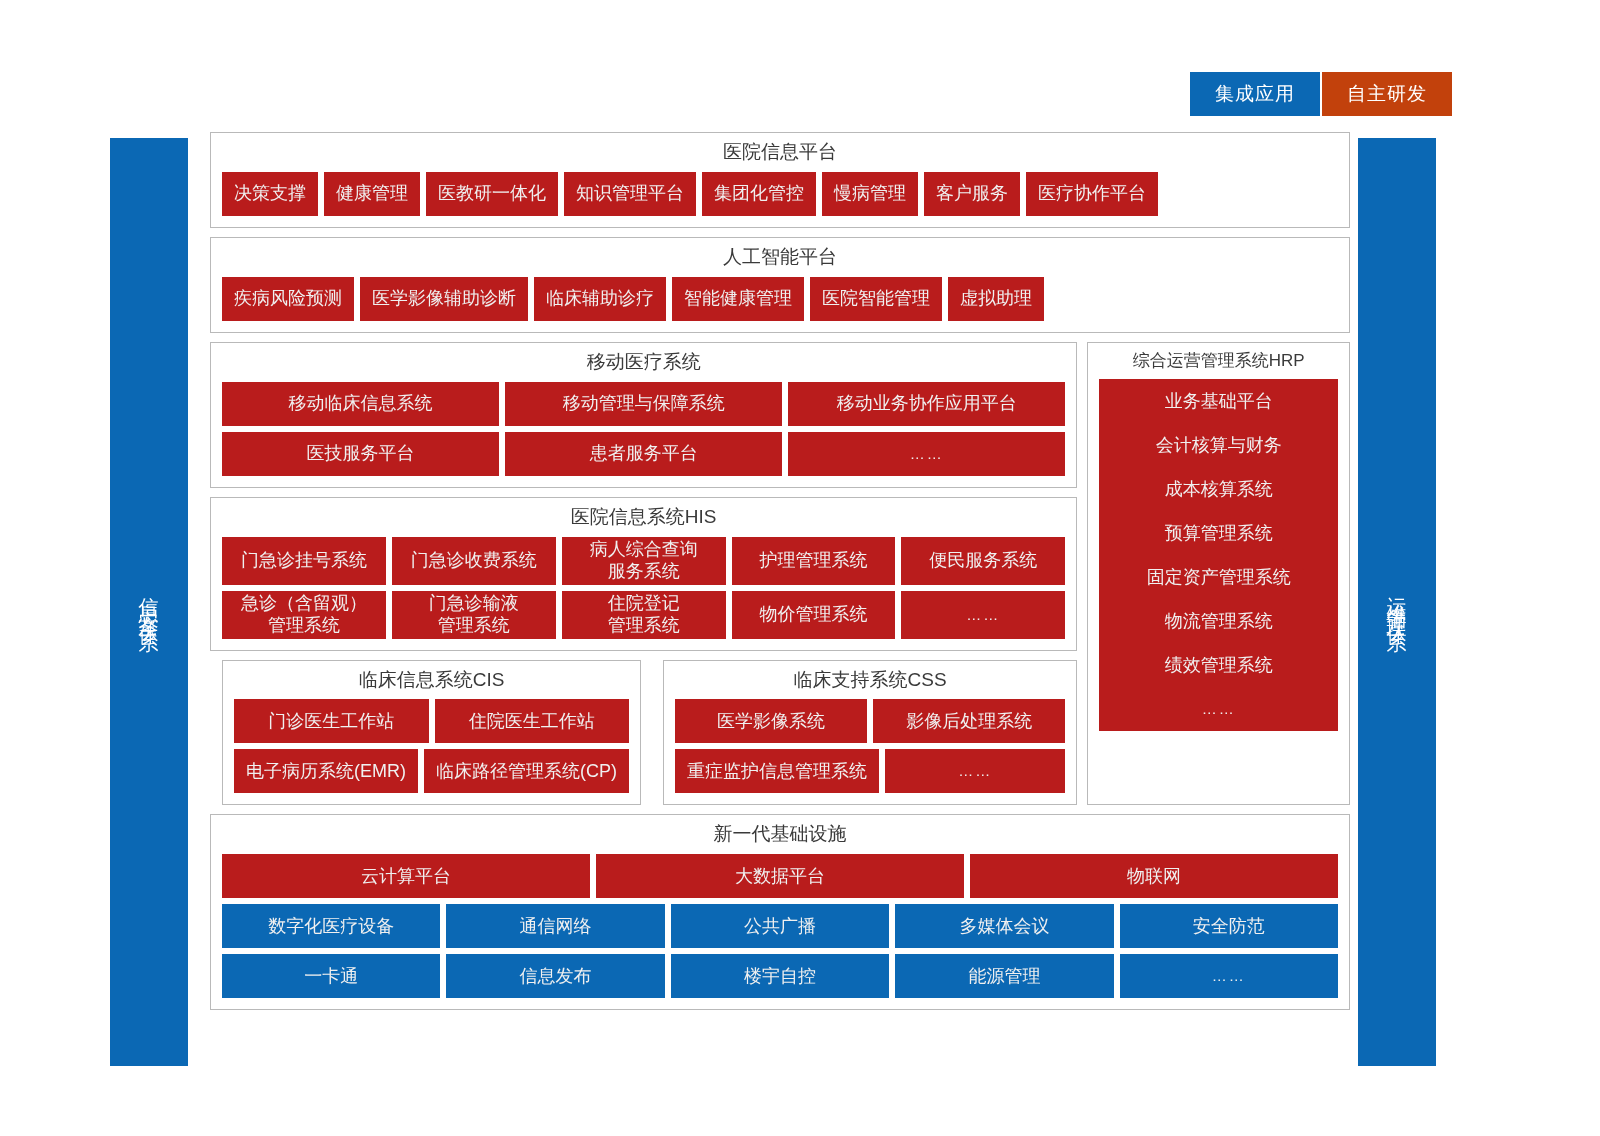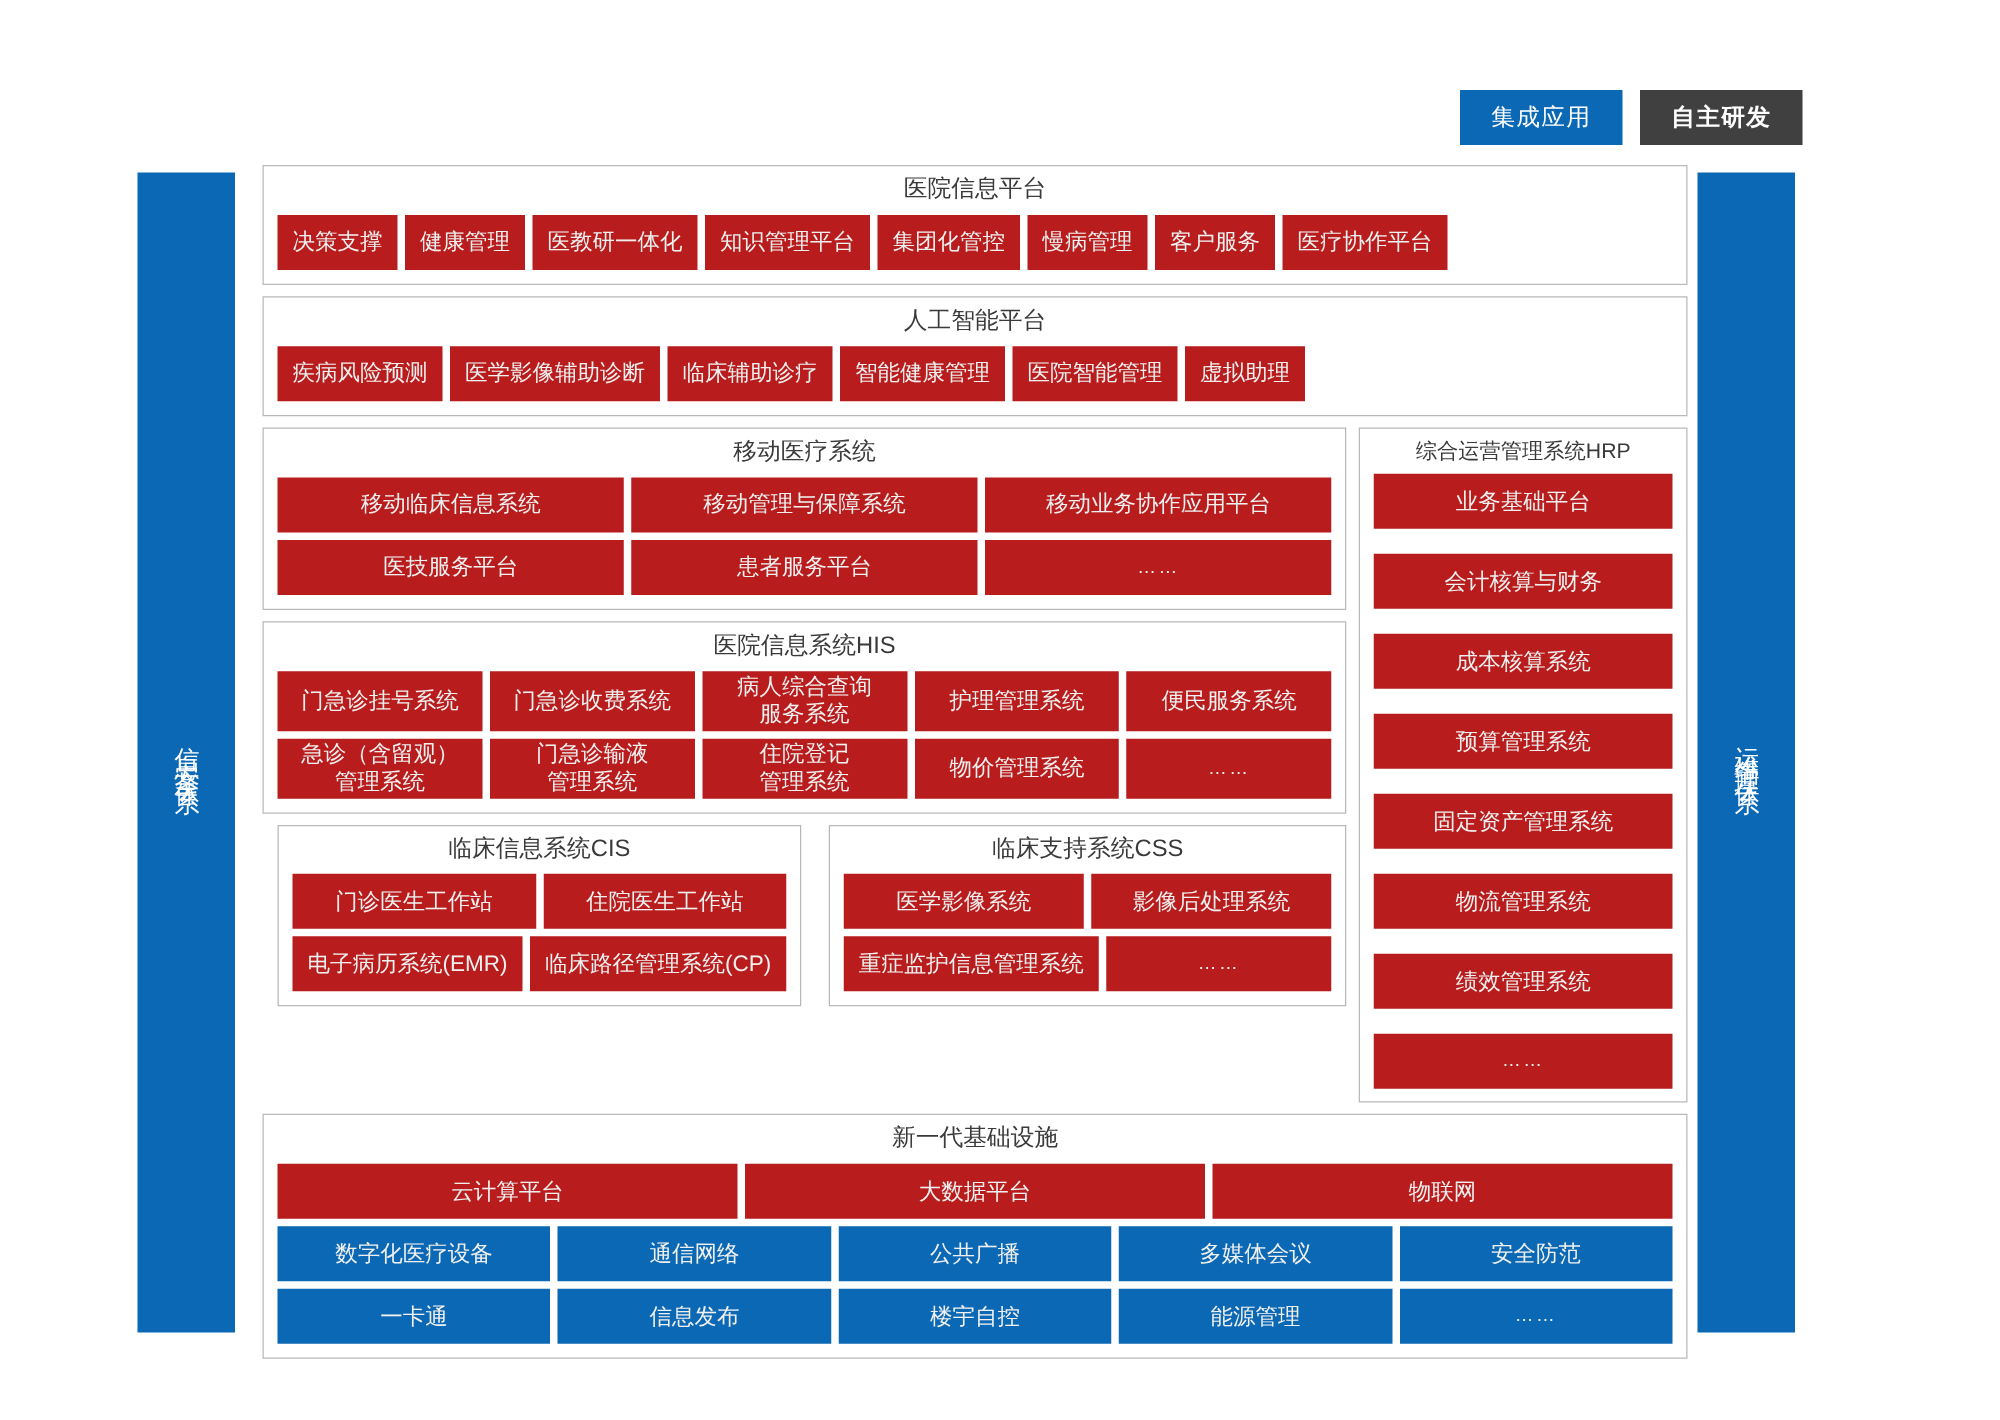--- a/index.html
+++ b/index.html
@@ -6,30 +6,30 @@
   html, body {
     width: 1600px; height: 1136px;
     background: #ffffff;
     font-family: "Liberation Sans", "DejaVu Sans", sans-serif;
     overflow: hidden;
   }
   #root { position: relative; width: 1600px; height: 1136px; }
 
   
   .legend {
-    position: absolute; top: 72px; right: 158px;
-    display: flex; gap: 14px;
+    position: absolute; top: 72px; right: 148px;
+    display: flex; gap: 2px;
   }
   .legend-chip {
     width: 130px; height: 44px;
     display: flex; align-items: center; justify-content: center;
     color: #ffffff; font-size: 19px; letter-spacing: 1px;
   }
   .legend-chip.blue { background: #0b68b4; }
-  .legend-chip.gray { background: #404040; font-weight: bold; }
+  .legend-chip.gray { background: #c2410c; }
 
   
   .sidebar {
     position: absolute; top: 138px; width: 78px; height: 928px;
     background: #0b68b4; color: #ffffff;
     display: flex; align-items: center; justify-content: center;
   }
   .sidebar-left  { left: 110px; }
   .sidebar-right { left: 1358px; }
   .vtext {
@@ -68,21 +68,21 @@
 
   
   .flexrow .cell { flex: 0 0 auto; }
 
   
   .mid { display: flex; gap: 10px; flex: 0 0 auto; }
   .mid-left { width: 898px; display: flex; flex-direction: column; gap: 9px; }
   .mid-right { width: 272px; }
 
   .hrp-panel { display: flex; flex-direction: column; padding: 9px 11px 10px 11px; height: 100%; }
-  .hrp-list { display: flex; flex-direction: column; gap: 20px; flex: 1; }
+  .hrp-list { display: flex; flex-direction: column; gap: 0; flex: 1; }
   .hrp-list .cell { height: 44px; }
 
   .cis-css { display: flex; gap: 22px; margin-left: 12px; }
   .cis-css > .panel { flex: 1; }
 
   .dots { letter-spacing: 2px; font-size: 15px; }
 </style>
 </head>
 <body>
 

